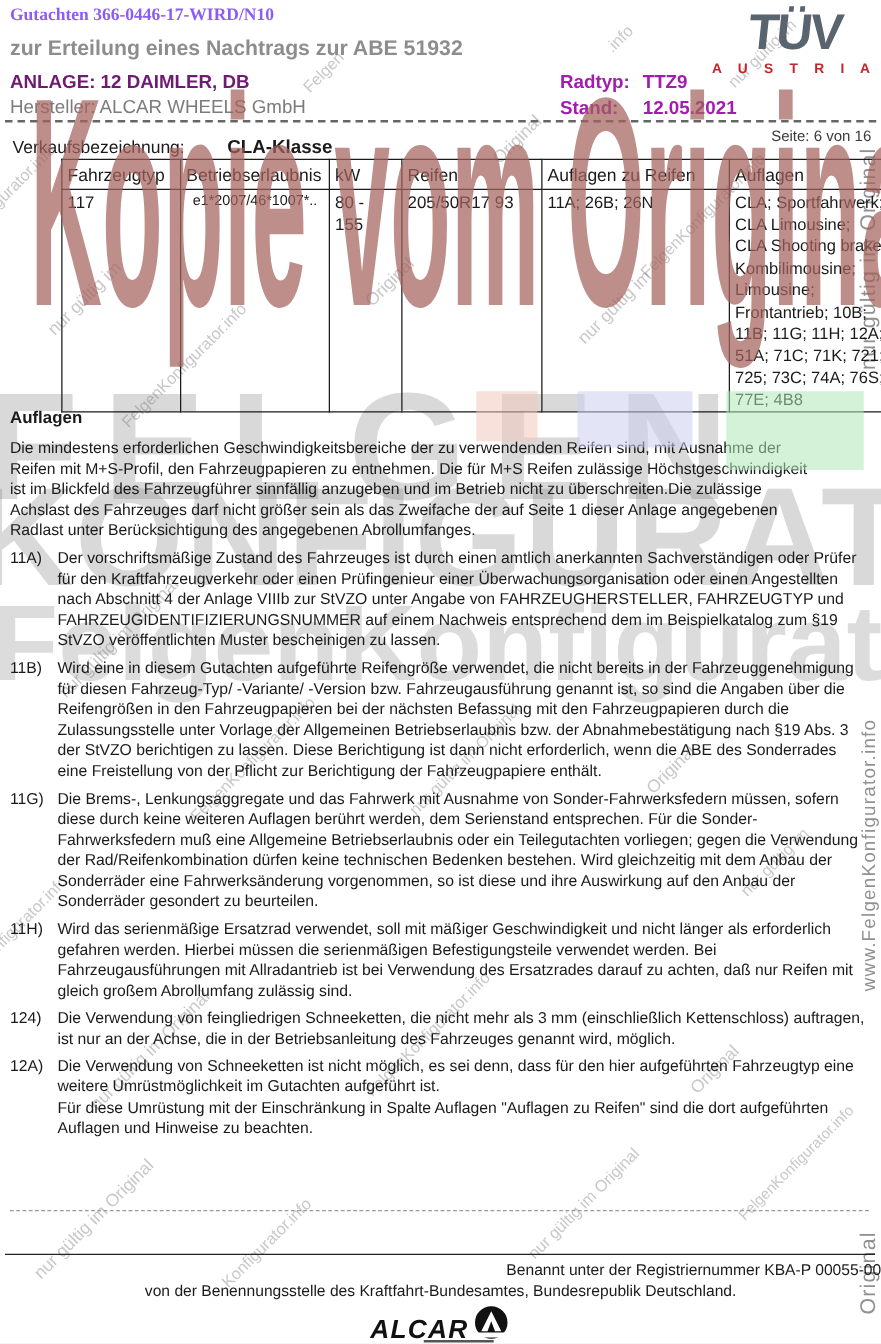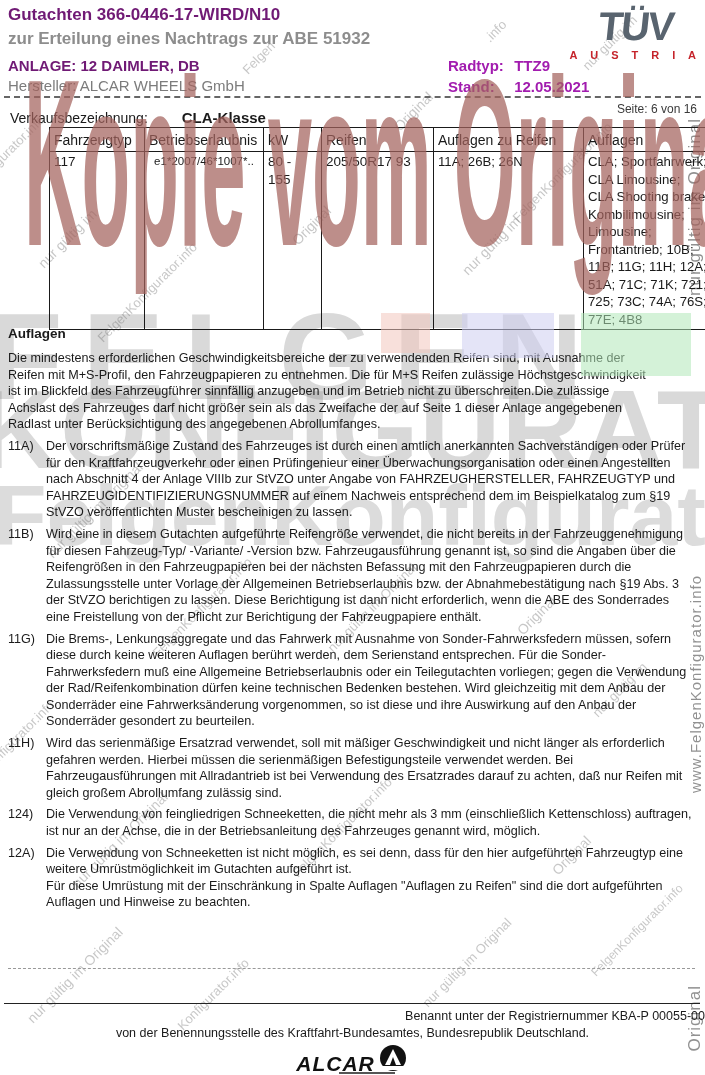--- a/index.html
+++ b/index.html
@@ -31,21 +31,21 @@
   .sw-blue  { left:462px; top:313px; width:92px;  height:45px; background:rgba(205,205,240,0.55); }
   .sw-green { left:581px; top:313px; width:110px; height:63px; background:rgba(176,232,184,0.55); }
   .wm-kopie {
     position:absolute; top:44px; left:24px; z-index:6; pointer-events:none;
     font-size:238px; font-weight:bold; line-height:1; white-space:nowrap;
     color:rgba(163,99,93,0.72); transform:scaleX(0.335); transform-origin:top left;
   }
 
   
   .content { position:absolute; inset:0; z-index:2; }
-  .title1 { position:absolute; left:8px; top:5px;  font-size:17px; font-weight:bold; color:#701a75; }
+  .title1 { position:absolute; left:8px; top:5px;  font-size:14px; font-weight:bold; color:#8b5cf6;font-family:Liberation Serif, serif; }
   .title2 { position:absolute; left:8px; top:29px; font-size:17px; font-weight:bold; color:#8d8d8d; }
   .anlage { position:absolute; left:8px; top:57px; font-size:15px; font-weight:bold; color:#701a75; }
   .herst  { position:absolute; left:8px; top:77px; font-size:15px; color:#7c7c7c; }
   .hdr-right { position:absolute; left:448px; top:57px; font-size:15px; color:#a21caf; font-weight:600; }
   .hdr-right .row { margin-bottom:4px; }
   .hdr-right .lbl { display:inline-block; width:62px; font-weight:600; }
   .tuv { position:absolute; right:4px; top:6px; text-align:center; }
   .tuv-word { font-size:40px; font-weight:800; color:#59646f; letter-spacing:-2px;
               transform:skewX(-6deg); line-height:1; }
   .tuv-austria { font-size:11px; font-weight:bold; color:#c5242b; letter-spacing:5px; margin-top:3px; }

